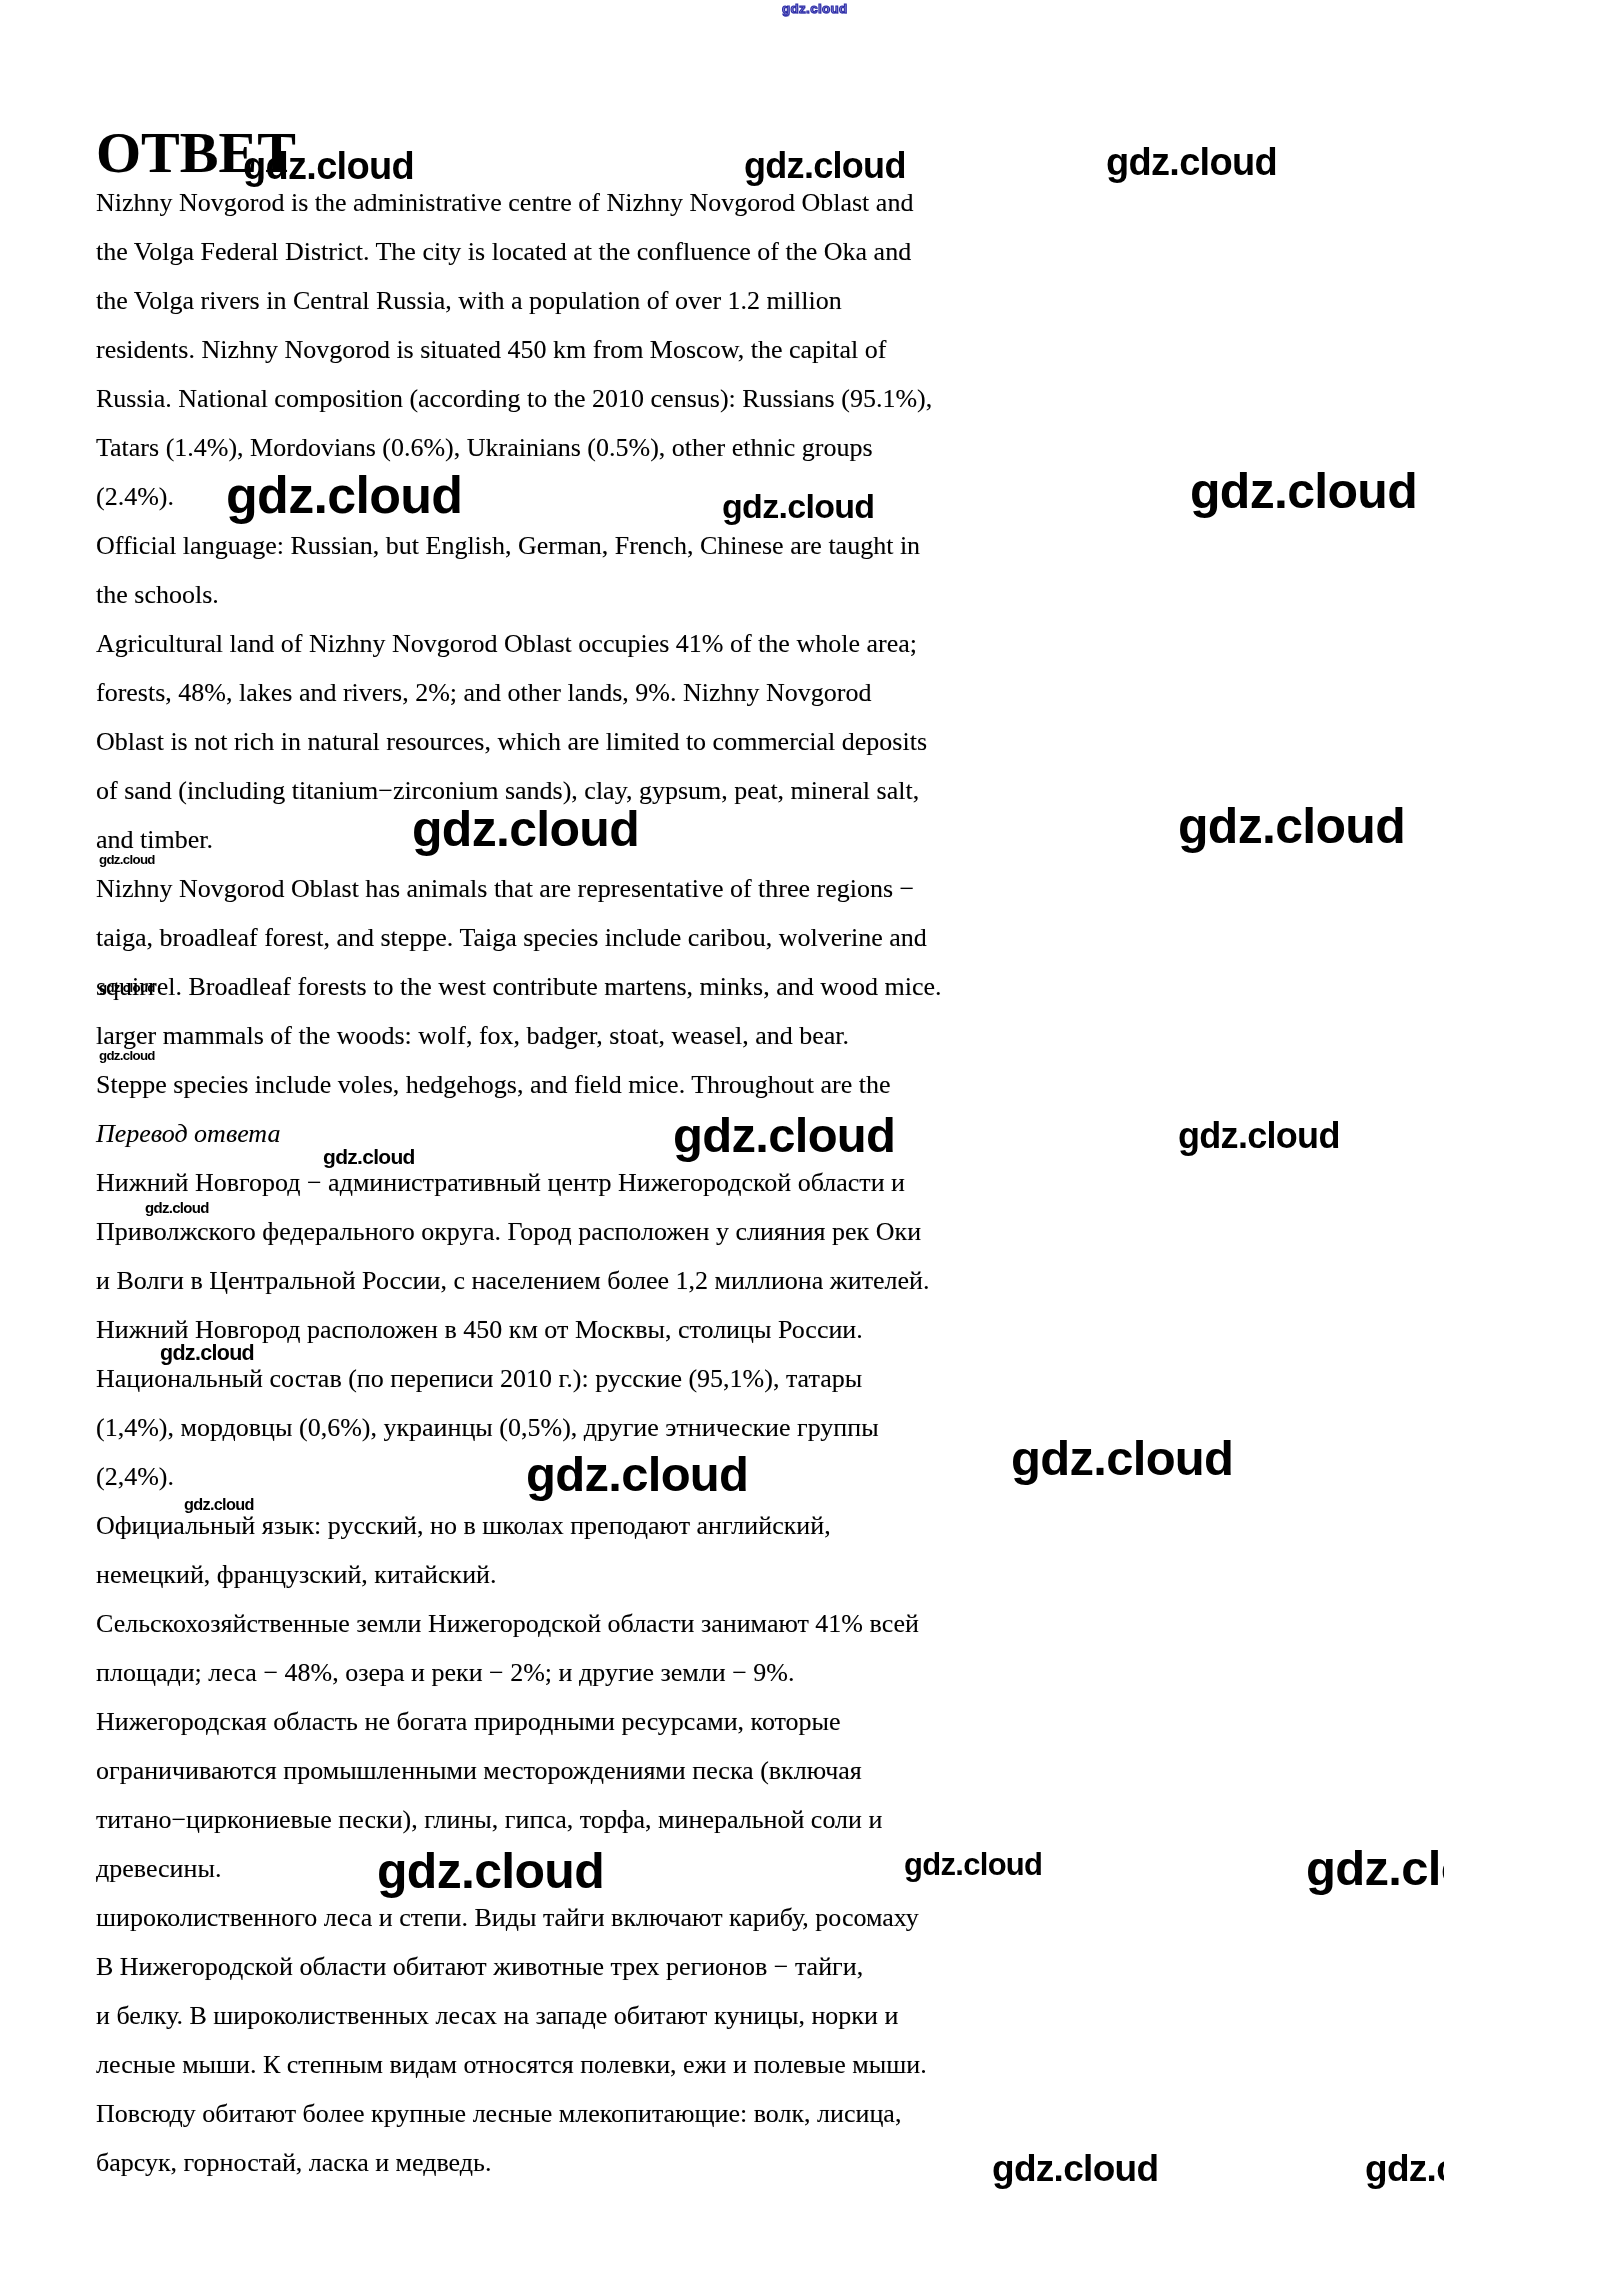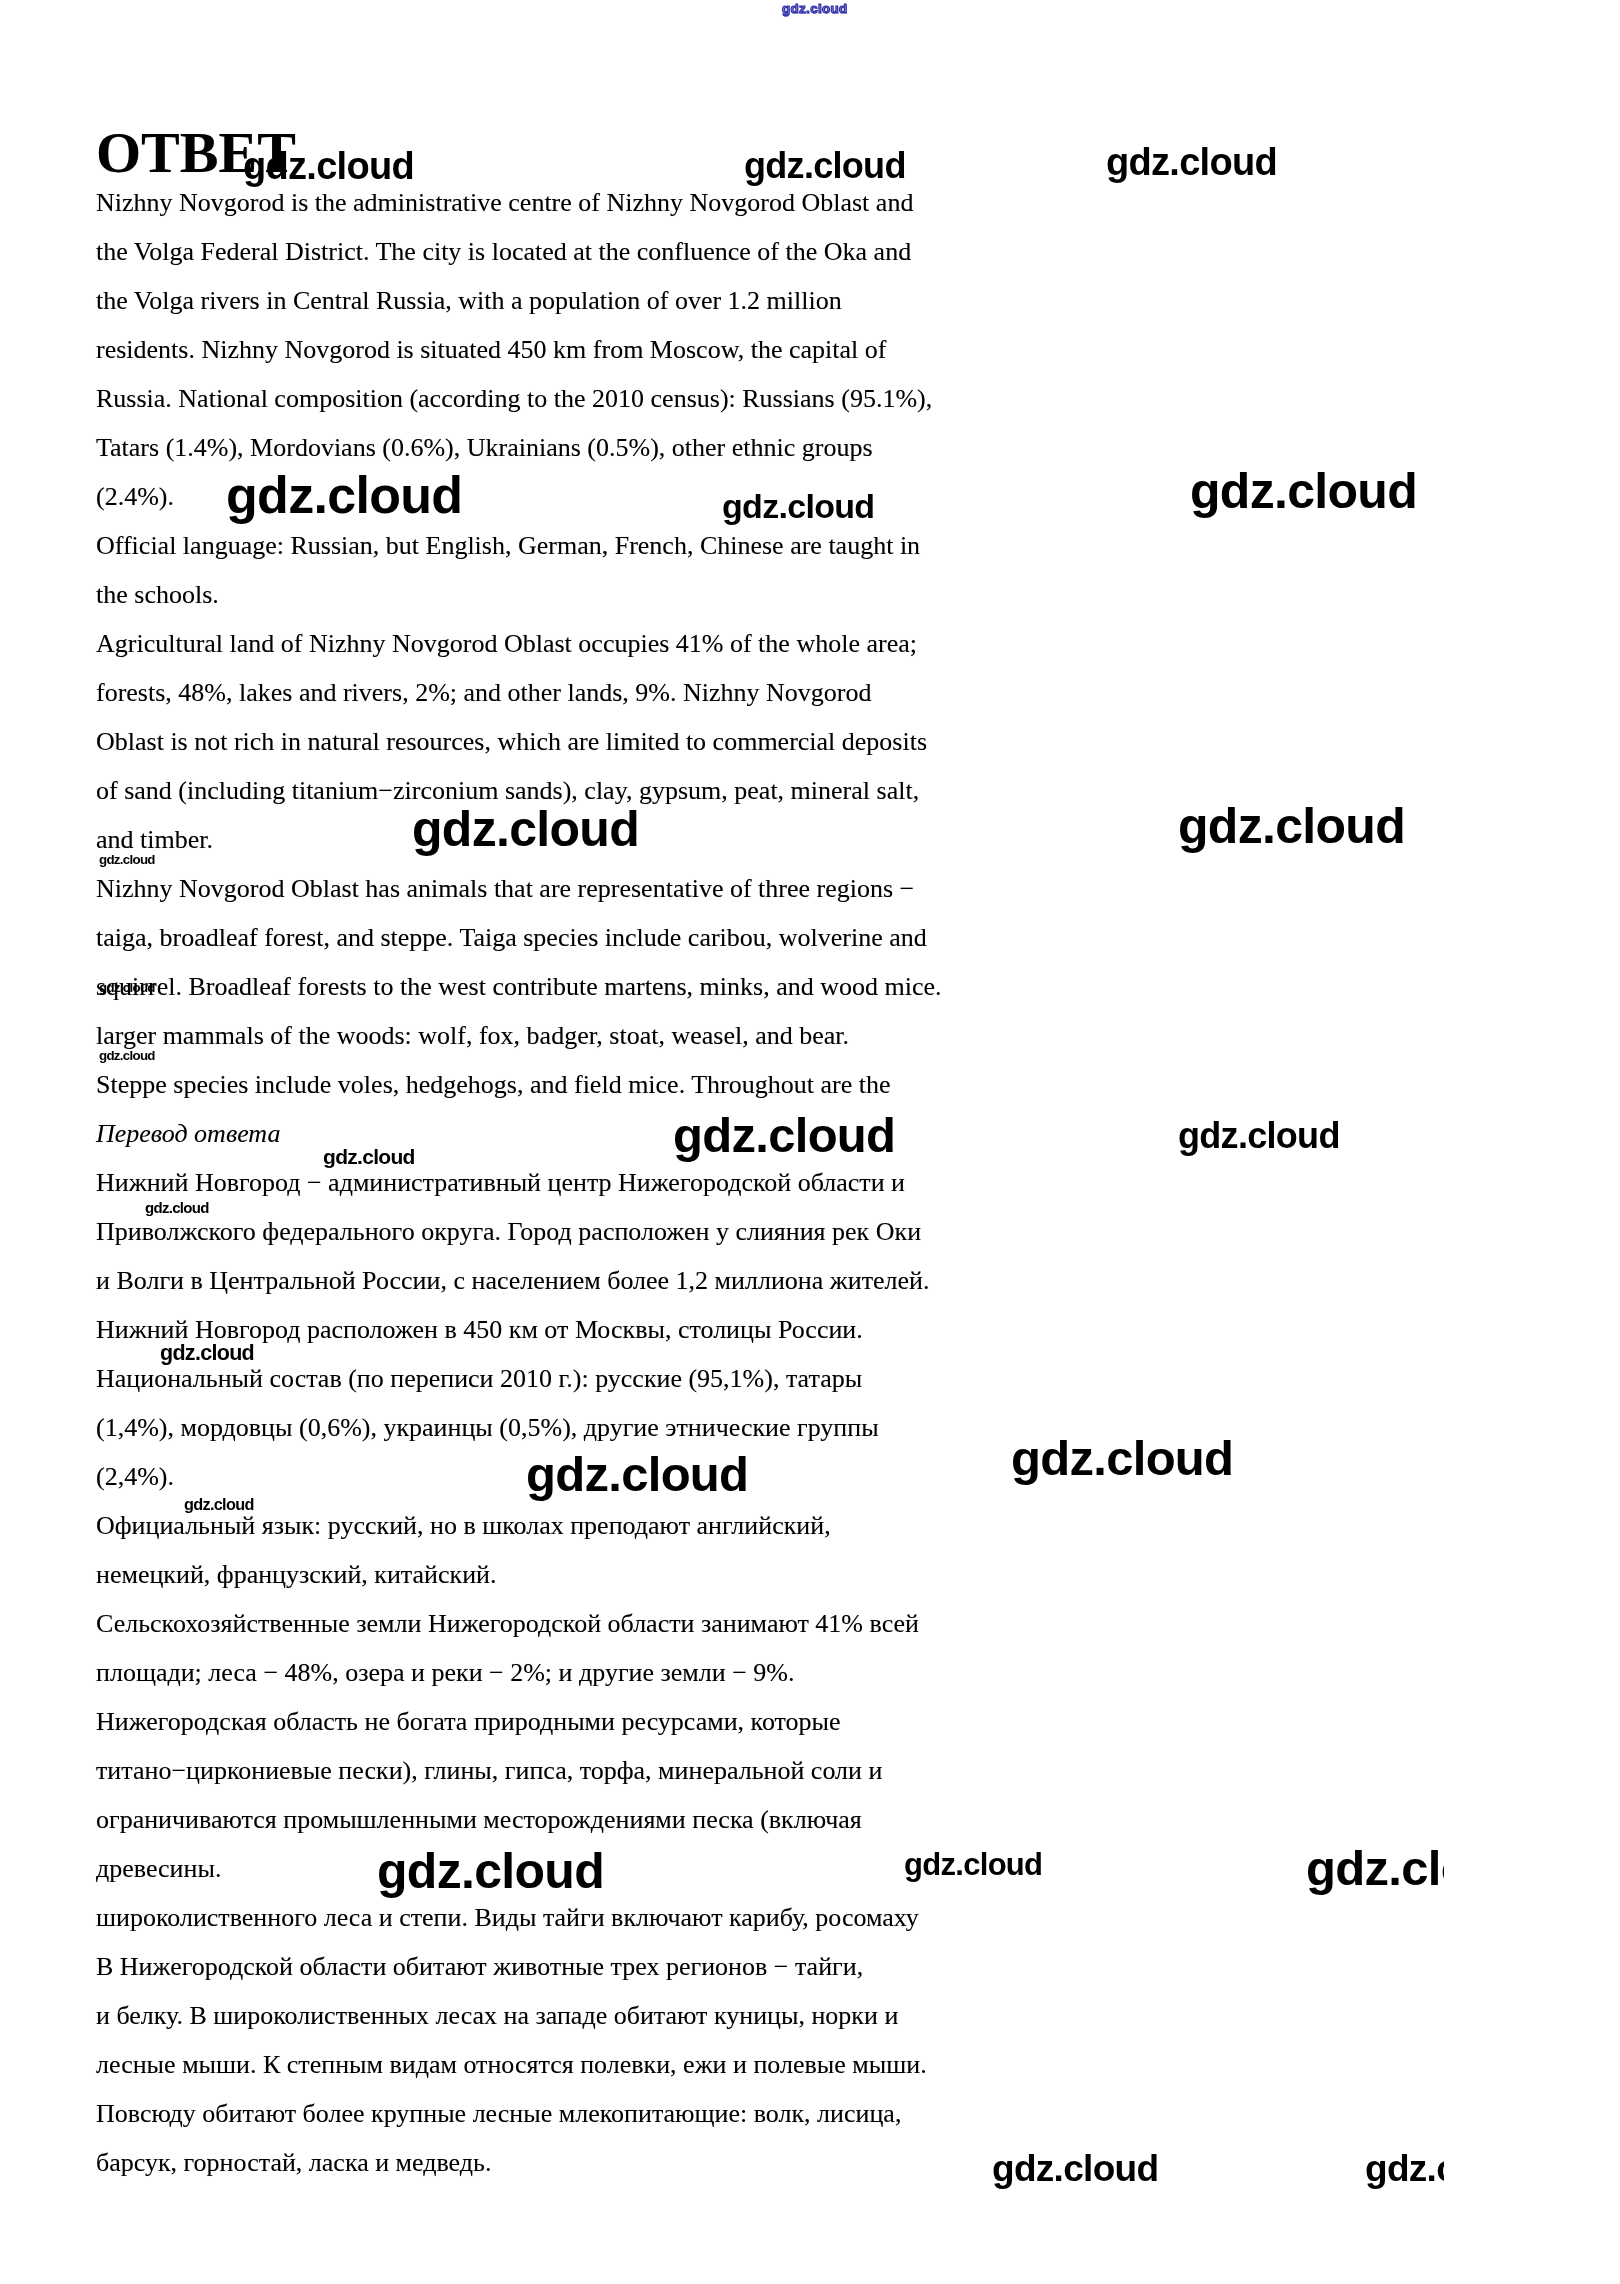--- a/index.html
+++ b/index.html
@@ -123,22 +123,22 @@
     <div class="ln">и Волги в Центральной России, с населением более 1,2 миллиона жителей.</div>
     <div class="ln">Нижний Новгород расположен в 450 км от Москвы, столицы России.</div>
     <div class="ln">Национальный состав (по переписи 2010 г.): русские (95,1%), татары</div>
     <div class="ln">(1,4%), мордовцы (0,6%), украинцы (0,5%), другие этнические группы</div>
     <div class="ln">(2,4%).</div>
     <div class="ln">Официальный язык: русский, но в школах преподают английский,</div>
     <div class="ln">немецкий, французский, китайский.</div>
     <div class="ln">Сельскохозяйственные земли Нижегородской области занимают 41% всей</div>
     <div class="ln">площади; леса − 48%, озера и реки − 2%; и другие земли − 9%.</div>
     <div class="ln">Нижегородская область не богата природными ресурсами, которые</div>
+    <div class="ln">ограничиваются промышленными месторождениями песка (включая</div>
     <div class="ln">титано−циркониевые пески), глины, гипса, торфа, минеральной соли и</div>
-    <div class="ln">ограничиваются промышленными месторождениями песка (включая</div>
     <div class="ln">древесины.</div>
     <div class="ln">широколиственного леса и степи. Виды тайги включают карибу, росомаху</div>
     <div class="ln">В Нижегородской области обитают животные трех регионов − тайги,</div>
     <div class="ln">и белку. В широколиственных лесах на западе обитают куницы, норки и</div>
     <div class="ln">лесные мыши. К степным видам относятся полевки, ежи и полевые мыши.</div>
     <div class="ln">Повсюду обитают более крупные лесные млекопитающие: волк, лисица,</div>
     <div class="ln">барсук, горностай, ласка и медведь.</div>
   </div>
 
 </div>

